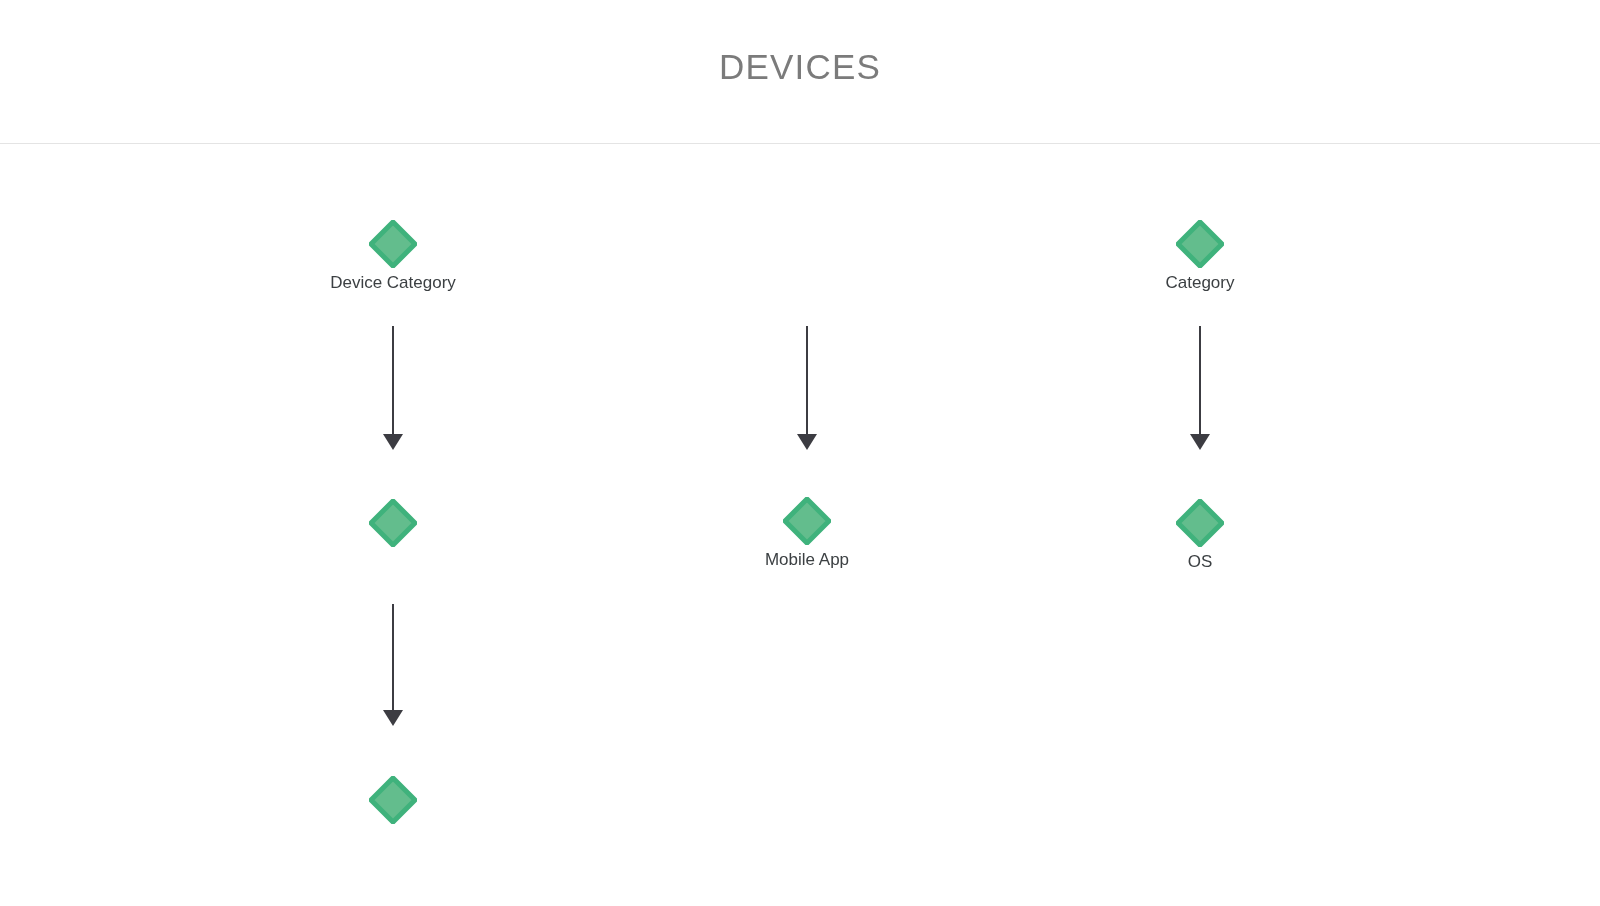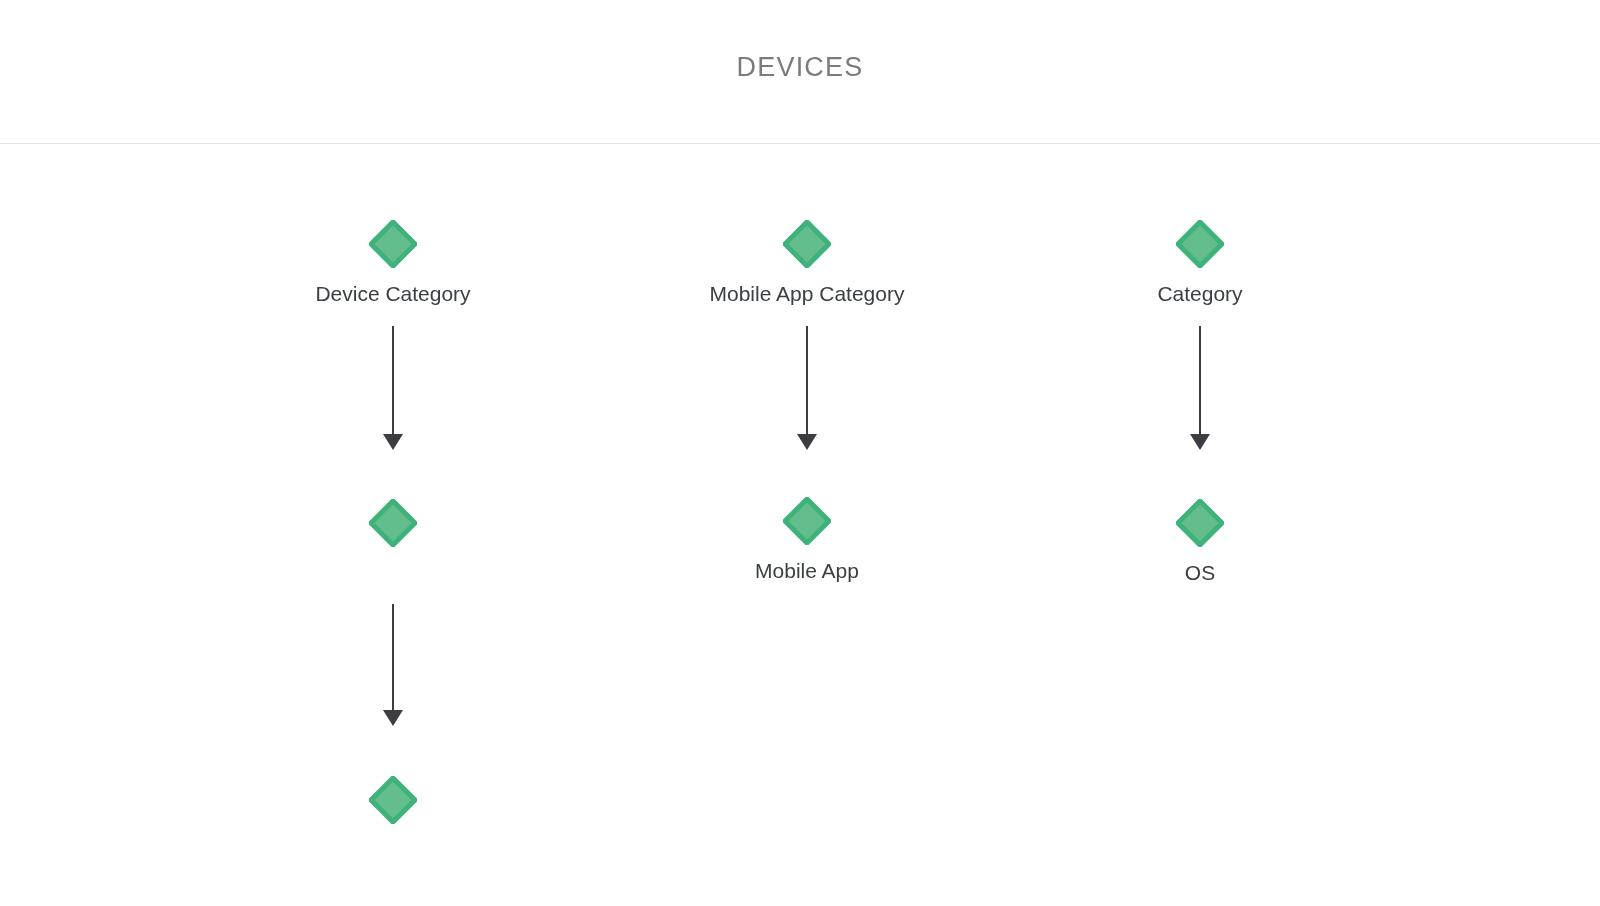--- a/index.html
+++ b/index.html
@@ -25,21 +25,21 @@
     box-sizing: border-box;
     border-bottom: 1px solid #e4e4e4;
     background: #ffffff;
   }
   .header-title {
     position: absolute;
     left: 0;
     top: 44px;
     width: 1600px;
     text-align: center;
-    font-size: 27px;
+    font-size: 35px;
     font-weight: 400;
     letter-spacing: 1.2px;
     color: #7b7b7b;
     line-height: 46px;
     white-space: nowrap;
   }
 
   
   .canvas {
     position: absolute;
@@ -62,22 +62,21 @@
     margin-left: -150px;
     text-align: center;
   }
   .node-shape {
     width: 48px;
     height: 48px;
     margin: 0 auto;
     display: block;
   }
   .node-label {
-    margin-top: 11px;
-    font-size: 21px;
+    font-size: 17px;
     font-weight: 400;
     color: #3c4043;
     line-height: 29px;
     white-space: nowrap;
   }
 </style>
 </head>
 <body>
 
 <div class="header">
@@ -126,26 +125,20 @@
       <path d="M24 2 L46 24 L24 46 L2 24 Z" fill="#63bd8d" stroke="#3fb27c" stroke-width="5"></path>
     </svg>
   </div>
 
   <div class="node" style="left:393px; top:632px;">
     <svg class="node-shape" viewBox="0 0 48 48">
       <path d="M24 2 L46 24 L24 46 L2 24 Z" fill="#63bd8d" stroke="#3fb27c" stroke-width="5"></path>
     </svg>
   </div>
 
-  <div class="node" style="left:807px; top:76px;">
-    <svg class="node-shape" viewBox="0 0 48 48">
-      <path d="M24 2 L46 24 L24 46 L2 24 Z" fill="#63bd8d" stroke="#3fb27c" stroke-width="5"></path>
-    </svg>
-    <div class="node-label">Mobile App Category</div>
-  </div>
 
   <div class="node" style="left:807px; top:353px;">
     <svg class="node-shape" viewBox="0 0 48 48">
       <path d="M24 2 L46 24 L24 46 L2 24 Z" fill="#63bd8d" stroke="#3fb27c" stroke-width="5"></path>
     </svg>
     <div class="node-label">Mobile App</div>
   </div>
 
   <div class="node" style="left:1200px; top:76px;">
     <svg class="node-shape" viewBox="0 0 48 48">

